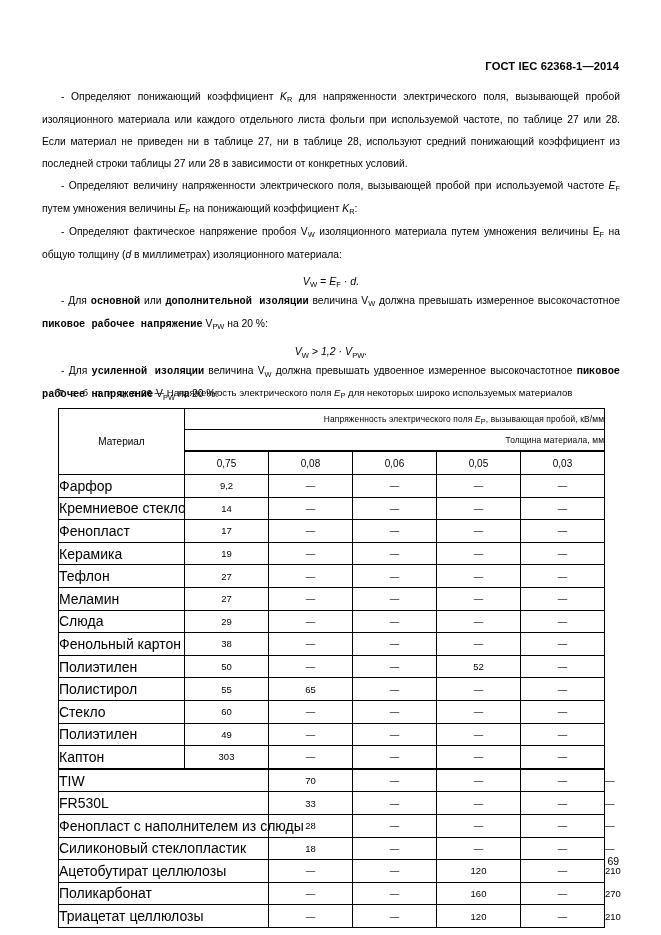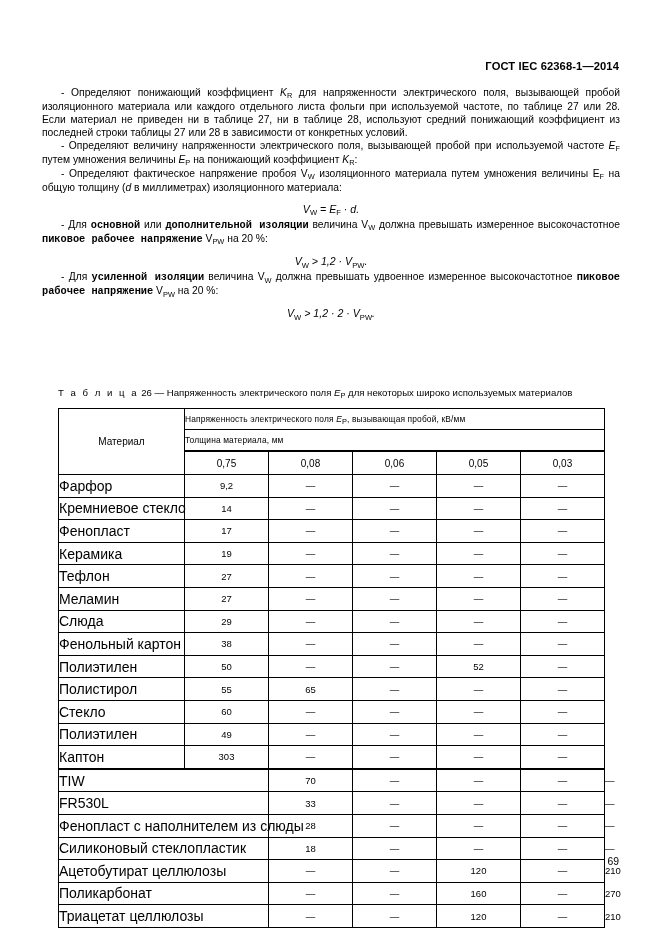--- a/index.html
+++ b/index.html
@@ -37,21 +37,21 @@
   
   .content {
     position: absolute;
     top: 86px;
     left: 42px;
     width: 578px;
   }
   p.para {
     margin: 0 0 0 0;
     font-size: 10.3px;
-    line-height: 13px;
+    line-height: 22px;
     text-align: justify;
     text-indent: 19px;
     hyphens: manual;
   }
   p.para + p.para { margin-top: 0px; }
   .formula {
     margin: 0;
     font-size: 10.6px;
     line-height: 14.15px;
     text-align: center;
@@ -101,21 +101,21 @@
   }
   table.t26 td, table.t26 th {
     border: 1px solid #000000;
     padding: 0;
     font-weight: normal;
     vertical-align: middle;
     background: #ffffff;
   }
   .hdr-span {
     height: 20px;
-    text-align: left;
+    text-align: right;
     font-size: 8.4px;
     letter-spacing: 0.15px;
   }
   .hdr-mat {
     text-align: center;
     font-size: 10px;
   }
   .hdr-num {
     height: 22px;
     text-align: center;

